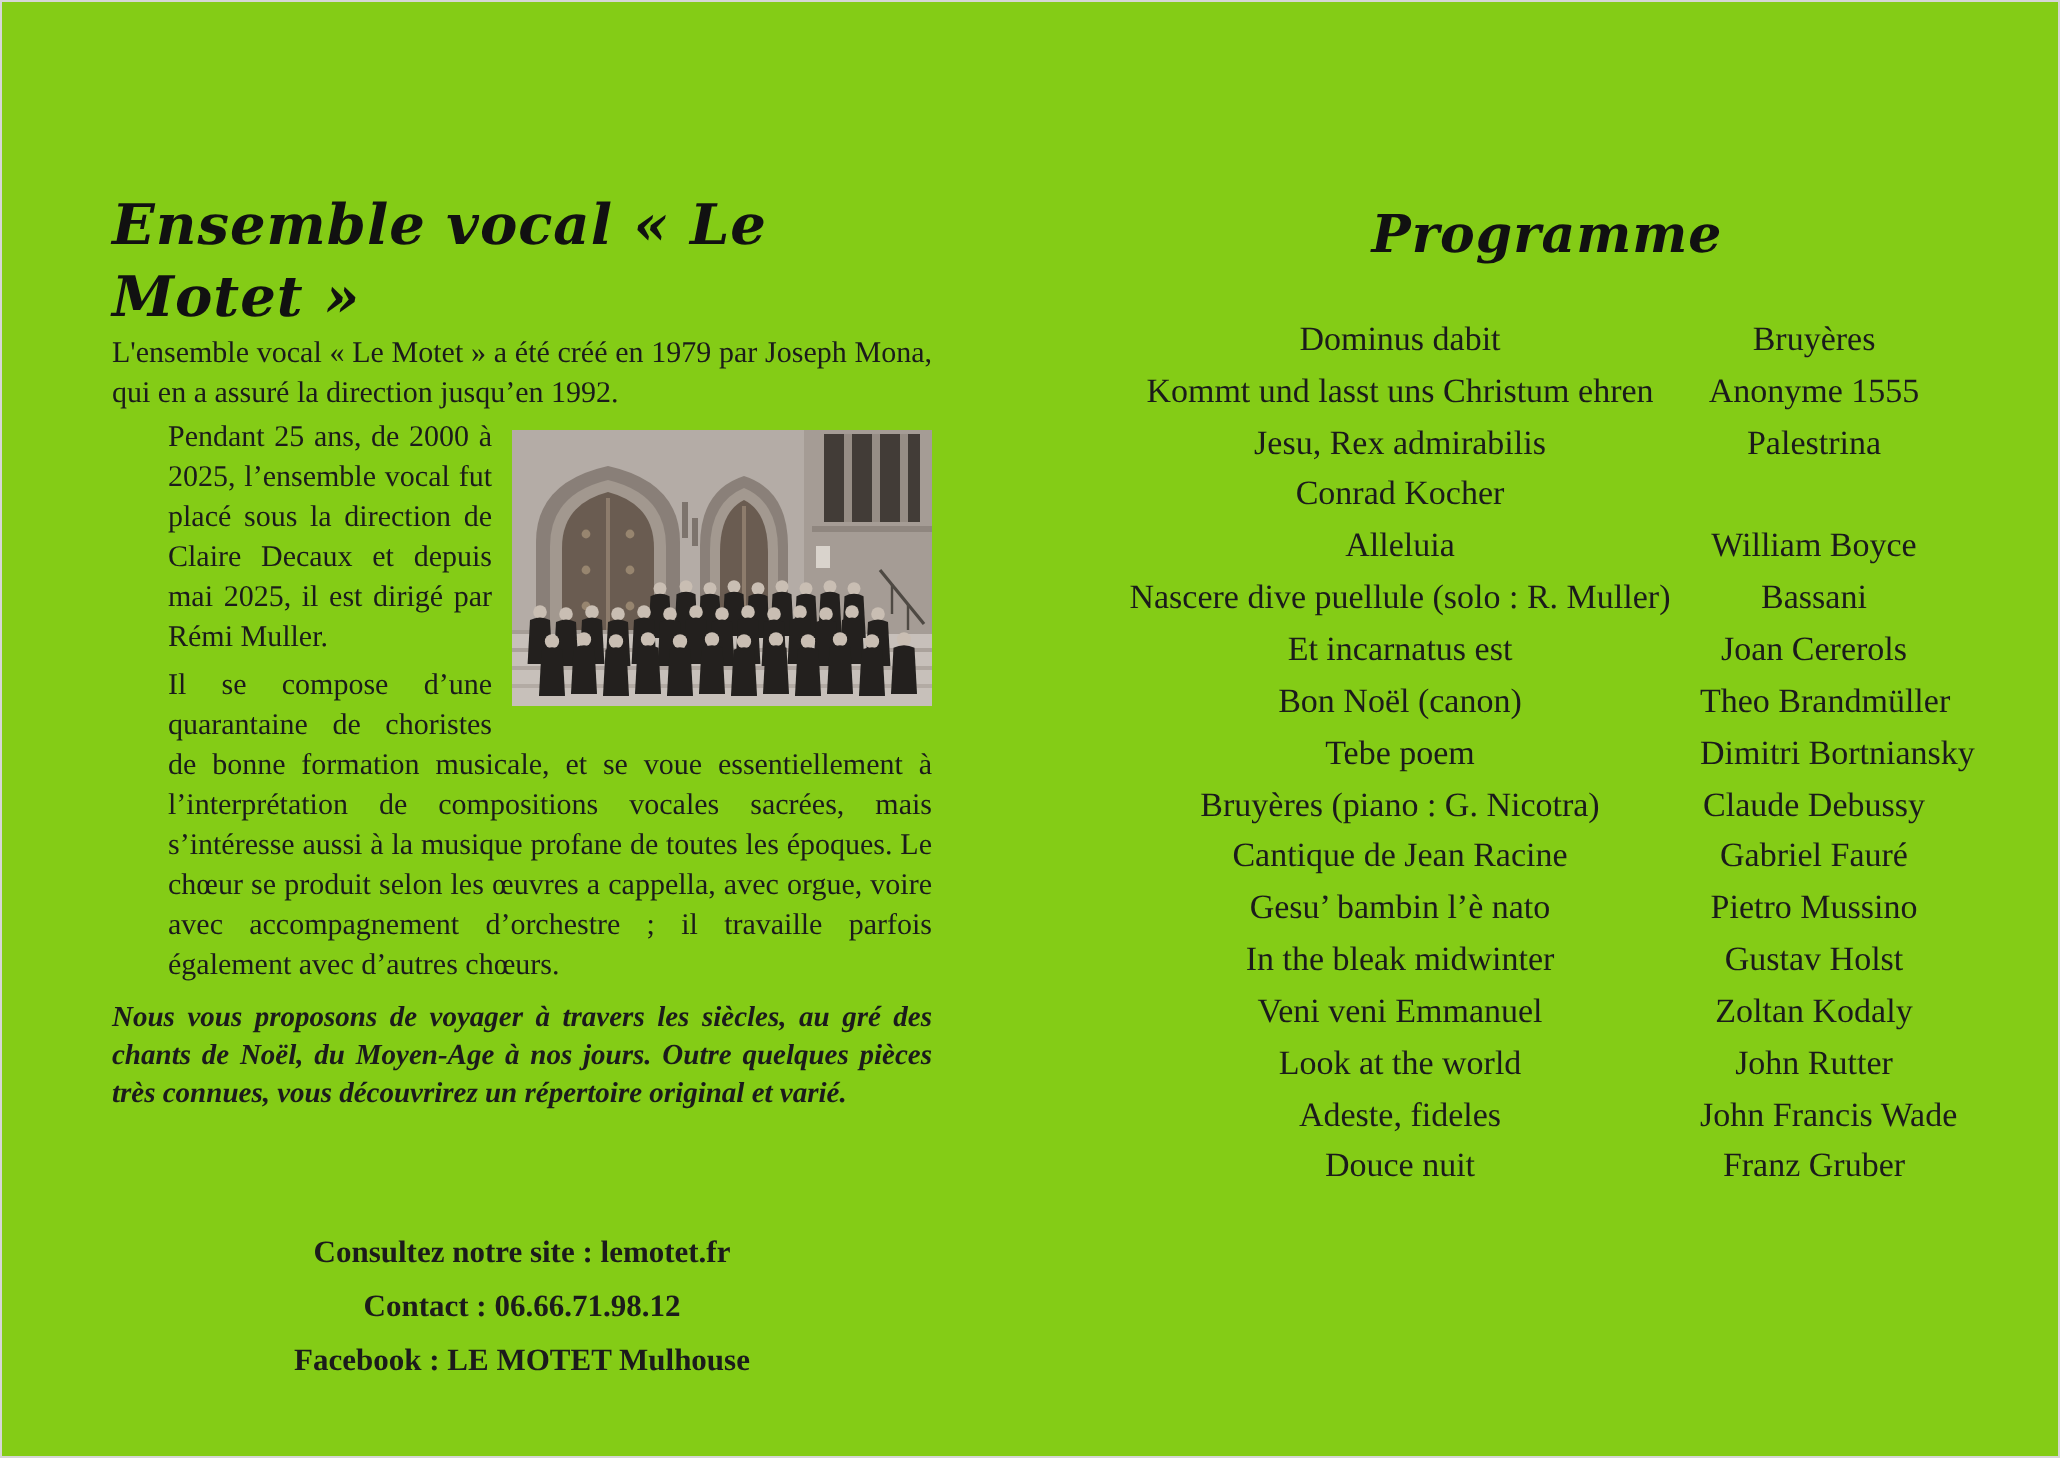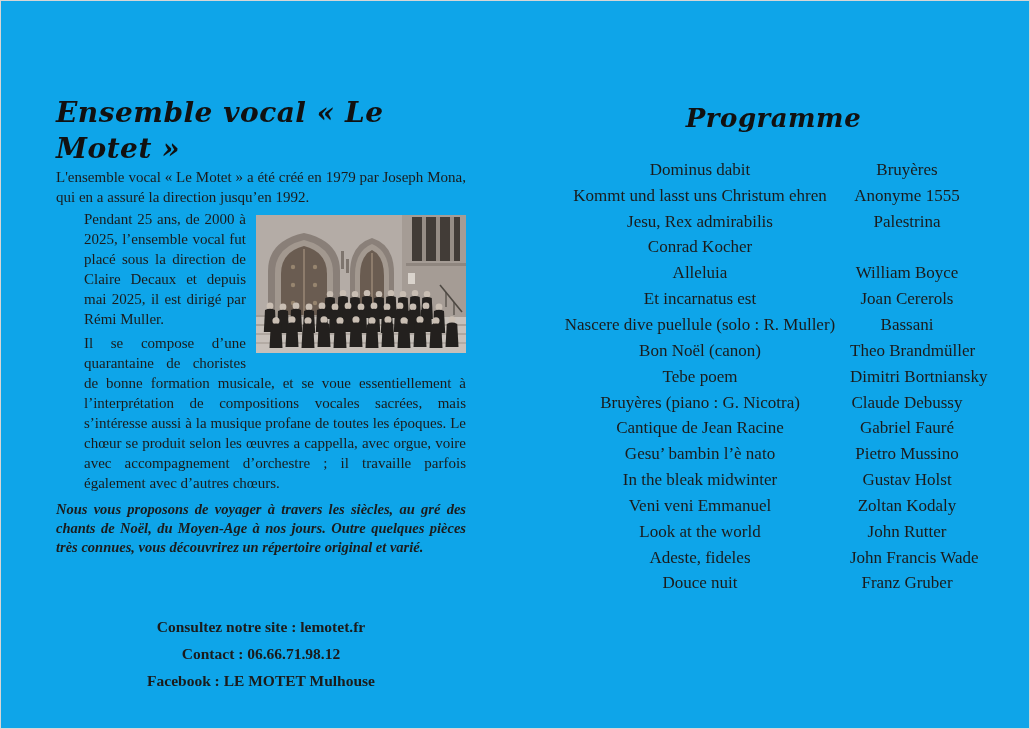--- a/index.html
+++ b/index.html
@@ -1,20 +1,20 @@
 <!DOCTYPE html>
 <html><head>
 <meta charset="utf-8">
 <style>
   html,body{margin:0;padding:0;}
   body{
     width:1030px;height:729px;position:relative;background:#ffffff;
     font-family:"Liberation Serif",serif;color:#1b1b1b;overflow:hidden;
   }
-  .sheet{position:absolute;inset:0;border:1px solid #d6d6d6;box-sizing:border-box;background:#0ea5e9;}
+  .sheet{position:absolute;inset:0;border:1px solid #d6d6d6;box-sizing:border-box;background:#84cc16;}
 
   
   .left-page{position:absolute;left:55px;top:0;width:410px;}
   .script-title{
     font-family:"DejaVu Serif",serif;font-style:italic;font-weight:700;
     font-size:28px;line-height:36px;margin:0;letter-spacing:.5px;color:#111;
   }
   .left-title{margin-top:94px;}
   p.body{font-size:15px;line-height:20px;text-align:justify;margin:0;}
   .p1{margin-top:13px;}
@@ -178,28 +178,28 @@
           <div class="composer">Palestrina</div>
         </div>
         <div class="prow">
           <div class="composer">Conrad Kocher</div>
         </div>
         <div class="prow">
           <div class="piece">Alleluia</div>
           <div class="composer">William Boyce</div>
         </div>
         <div class="prow">
+          <div class="piece">Nascere dive puellule (solo : R. Muller)</div>
+          <div class="composer">Bassani</div>
+        </div>
+        <div class="prow">
           <div class="piece">Et incarnatus est</div>
           <div class="composer">Joan Cererols</div>
         </div>
         <div class="prow">
-          <div class="piece">Nascere dive puellule (solo : R. Muller)</div>
-          <div class="composer">Bassani</div>
-        </div>
-        <div class="prow">
           <div class="piece">Bon Noël (canon)</div>
           <div class="composer">Theo Brandmüller</div>
         </div>
         <div class="prow">
           <div class="piece">Tebe poem</div>
           <div class="composer">Dimitri Bortniansky</div>
         </div>
         <div class="prow">
           <div class="piece">Bruyères (piano : G. Nicotra)</div>
           <div class="composer">Claude Debussy</div>

